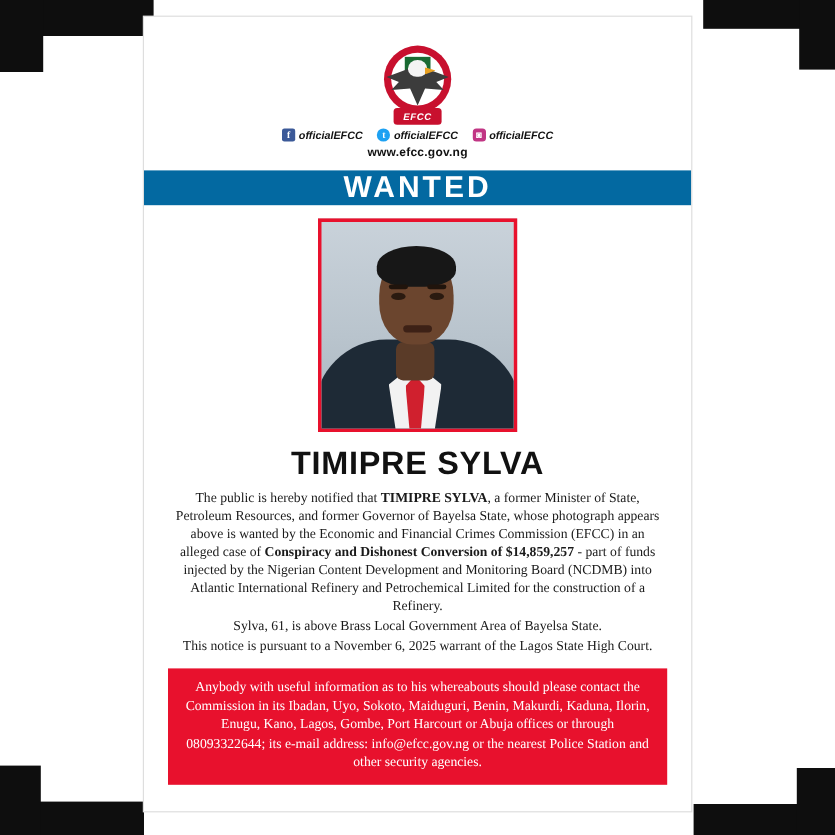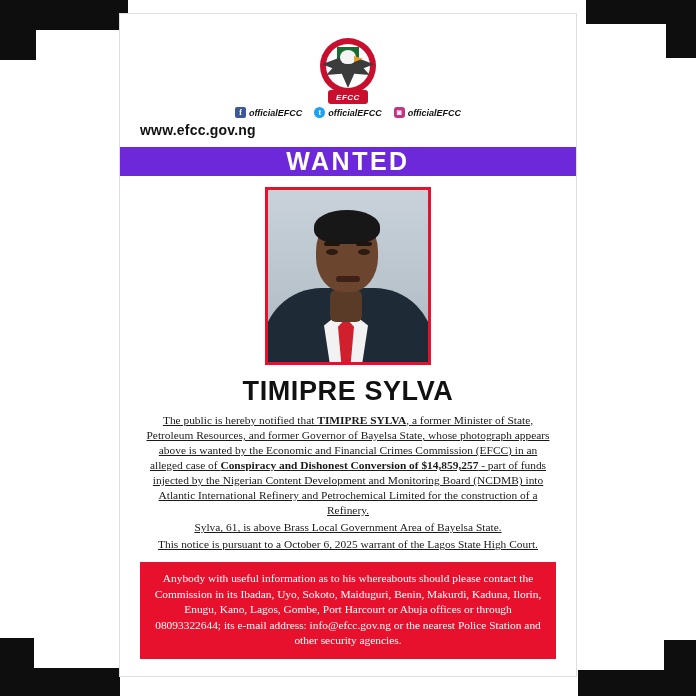--- a/index.html
+++ b/index.html
@@ -183,32 +183,32 @@
     font-weight: bold;
     font-style: normal;
     font-family: "Liberation Serif", serif;
   }
   .sicon.tw { background: #1da1f2; border-radius: 50%; }
   .sicon.ig {
     background: #c13584;
     border-radius: 3px;
   }
   .website {
-    text-align: left;
-    font-size: 14px;
+    text-align: center;
+    font-size: 10px;
     font-weight: bold;
     color: #111;
     margin-top: 4px;
     letter-spacing: .2px;
   }
 
   
   .wanted-bar {
     margin: 9px -20px 0 -20px;
-    background: #6d28d9;
+    background: #0369a1;
     height: 29px;
     display: flex;
     align-items: center;
     justify-content: center;
   }
   .wanted-bar .txt {
     color: #ffffff;
     font-size: 25px;
     font-weight: bold;
     letter-spacing: 2.5px;
@@ -331,21 +331,21 @@
   .body-text {
     margin-top: 6px;
     text-align: center;
     font-family: "Liberation Serif", serif;
     font-size: 11.4px;
     line-height: 1.32;
     color: #1a1a1a;
     padding: 0 4px;
   }
   .body-text b { font-weight: bold; }
-  .body-text p { margin: 0; text-decoration: underline; }
+  .body-text p { margin: 0; }
   .body-text p + p { margin-top: 2px; }
 
   
   .contact-box {
     margin: 10px 0 0 0;
     background: #e8112d;
     color: #ffffff;
     text-align: center;
     padding: 9px 12px 10px 12px;
     font-family: "Liberation Serif", serif;
@@ -433,21 +433,21 @@
         </div>
       </div>
 
       <div class="subject-name">TIMIPRE SYLVA</div>
 
       <div class="body-text">
         <p>
           <span>The public is hereby notified that </span><b>TIMIPRE SYLVA</b><span>, a former Minister of State, Petroleum Resources, and former Governor of Bayelsa State, whose photograph appears above is wanted by the Economic and Financial Crimes Commission (EFCC) in an alleged case of </span><b>Conspiracy and Dishonest Conversion of $14,859,257</b><span> - part of funds injected by the Nigerian Content Development and Monitoring Board (NCDMB) into Atlantic International Refinery and Petrochemical Limited for the construction of a Refinery.</span>
         </p>
         <p>Sylva, 61, is above Brass Local Government Area of Bayelsa State.</p>
-        <p>This notice is pursuant to a October 6, 2025 warrant of the Lagos State High Court.</p>
+        <p>This notice is pursuant to a November 6, 2025 warrant of the Lagos State High Court.</p>
       </div>
 
       <div class="contact-box">Anybody with useful information as to his whereabouts should please contact the Commission in its Ibadan, Uyo, Sokoto, Maiduguri, Benin, Makurdi, Kaduna, Ilorin, Enugu, Kano, Lagos, Gombe, Port Harcourt or Abuja offices or through 08093322644; its e-mail address: info@efcc.gov.ng or the nearest Police Station and other security agencies.</div>
 
     </div>
   </div>
 
 </div>
 
 </body></html>

